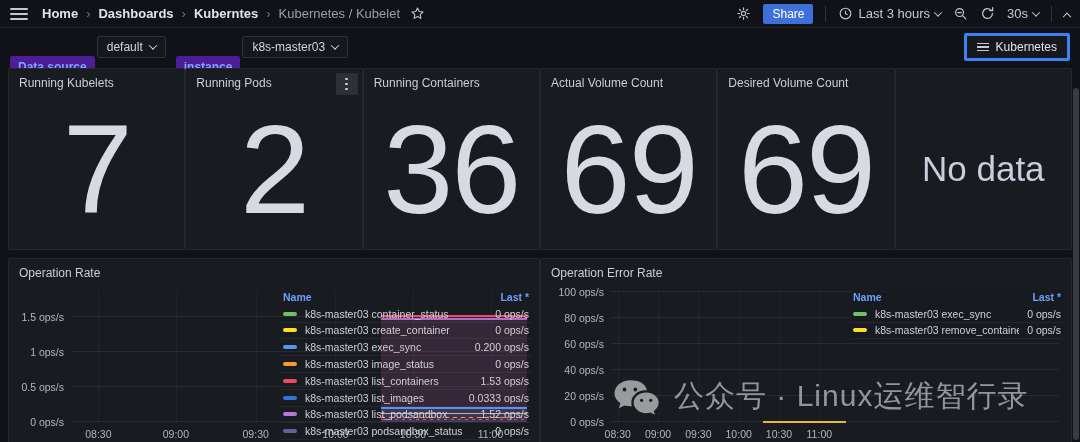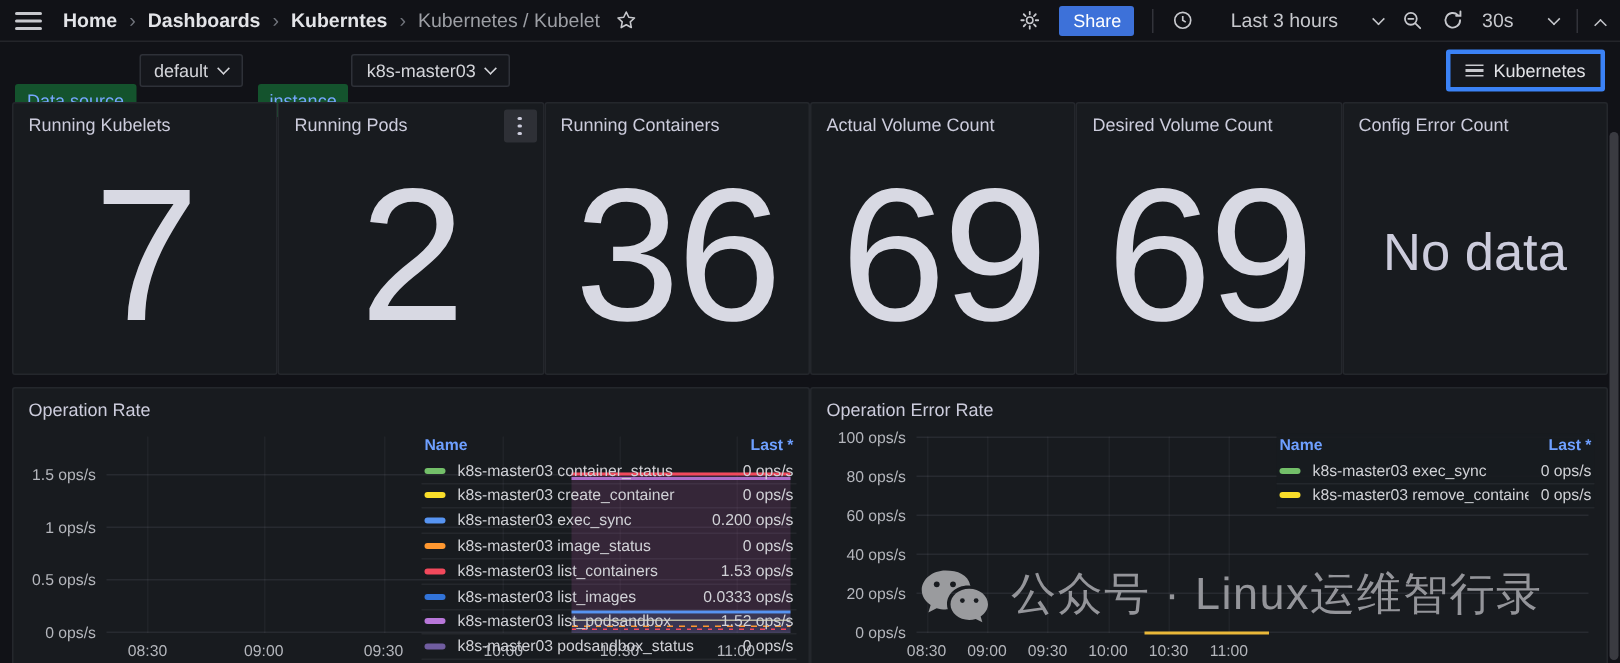--- a/index.html
+++ b/index.html
@@ -9,30 +9,30 @@
 
   
   .nav { height:28px; display:flex; align-items:center; padding:0 10px; border-bottom:1px solid rgba(204,204,220,0.10); }
   .burger { width:18px; display:flex; flex-direction:column; gap:3px; margin-right:14px; cursor:pointer; }
   .burger i { display:block; height:2px; background:#c7c8cd; border-radius:1px; }
   .crumbs { display:flex; align-items:center; gap:8px; font-size:13px; font-weight:600; color:#e3e4e8; }
   .crumb-sep { color:#70737b; font-weight:400; }
   .crumb.last { color:#9d9fa5; font-weight:400; }
   .star { margin-left:10px; display:flex; align-items:center; }
   .nav-right { margin-left:auto; display:flex; align-items:center; gap:12px; font-size:13px; color:#c7c8cd; }
-  .icon-btn { display:flex; align-items:center; gap:24px; cursor:pointer; }
+  .icon-btn { display:flex; align-items:center; gap:5px; cursor:pointer; }
   .share-btn { background:#3d71d9; color:#fff; font-size:12px; font-weight:500; padding:3px 9px; border-radius:2px; border:none; cursor:pointer; }
   .vdiv { width:1px; height:16px; background:rgba(204,204,220,0.18); }
   .caret { display:inline-block; width:6px; height:6px; border-right:1.5px solid currentColor; border-bottom:1.5px solid currentColor; transform:rotate(45deg) translate(-1px,-1px); }
   .caret.up { transform:rotate(-135deg) translate(-2px,-2px); }
 
   
   .filters { height:38px; display:flex; align-items:center; padding:0 10px; gap:10px; }
   .var { display:flex; align-items:center; gap:2px; }
-  .var-label { background:#14532d; color:#77a7ff; font-size:12px; font-weight:400; padding:4px 8px; border-radius:2px;margin-top:39px; }
+  .var-label { background:#4c1d95; color:#77a7ff; font-size:12px; font-weight:700; padding:4px 8px; border-radius:2px;margin-top:39px; }
   .var-value { background:#15171c; border:1px solid #2e3138; color:#d4d5da; font-size:12px; padding:3px 9px; border-radius:2px; display:flex; align-items:center; gap:7px; cursor:pointer; }
   .kube-btn { margin-left:auto; display:flex; align-items:center; gap:7px; border:3px solid #3b82f6; background:#16181d; color:#e3e4e8; font-size:12px; font-weight:500; padding:4px 10px; border-radius:2px; cursor:pointer; }
   .mini-burger { width:12px; display:flex; flex-direction:column; gap:2px; }
   .mini-burger i { height:1.5px; background:#c7c8cd; }
 
   
   .row { display:flex; gap:0; padding:0 8px; }
   .panel { position:relative; background:#181b1f; border:1px solid rgba(204,204,220,0.07); border-radius:2px; }
   .stat-row { margin-top:2px; }
   .stat-row .panel { flex:1; height:182px; }
@@ -205,21 +205,20 @@
     </div>
     <div class="panel">
       <div class="panel-title">Actual Volume Count</div>
       <div class="stat-value">69</div>
     </div>
     <div class="panel">
       <div class="panel-title">Desired Volume Count</div>
       <div class="stat-value">69</div>
     </div>
     <div class="panel">
-      <div class="panel-title">Config Error Count</div>
       <div class="stat-value nodata">No data</div>
     </div>
   </section>
 
   <section class="row chart-row">
 
     <div class="panel">
       <div class="panel-title">Operation Rate</div>
       <div class="chart-body">
         <div class="plot plot-left">

